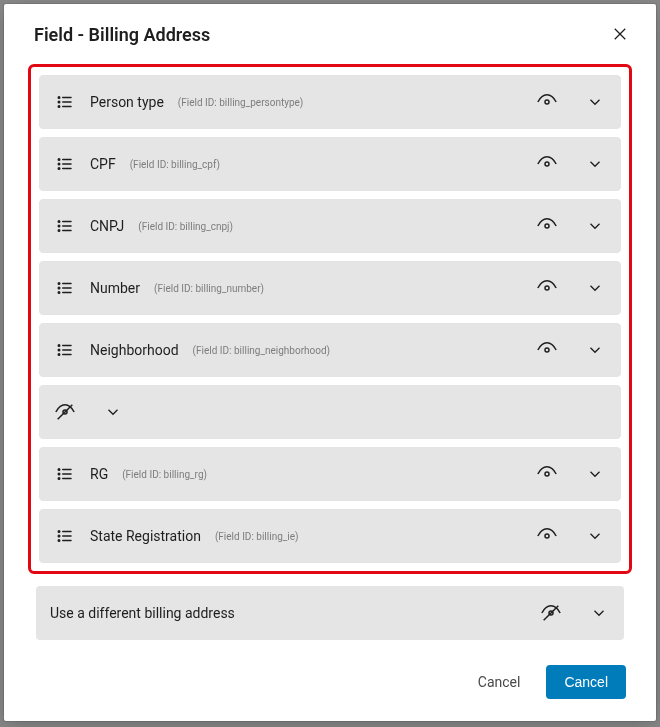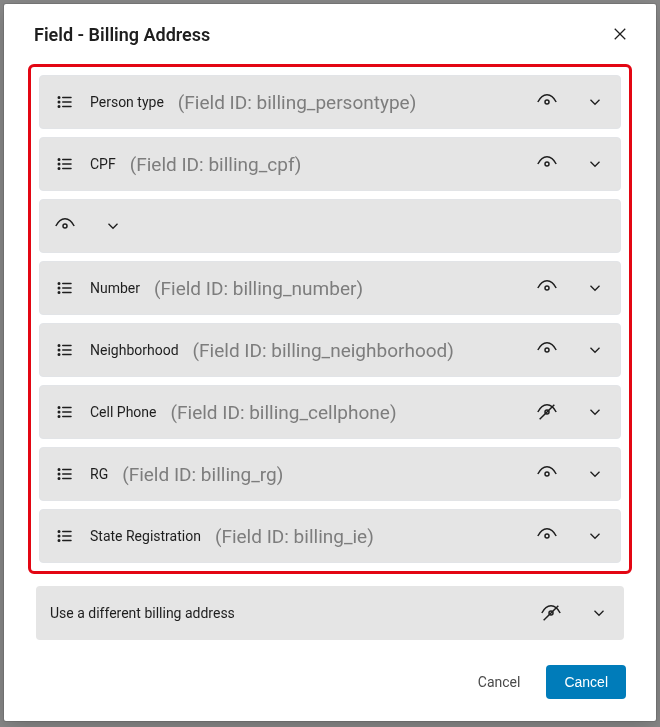--- a/index.html
+++ b/index.html
@@ -73,21 +73,21 @@
     gap: 14px;
     flex: 1;
     min-width: 0;
   }
   .field-label {
     font-size: 14px;
     color: #1e1e1e;
     white-space: nowrap;
   }
   .field-id {
-    font-size: 19px;
+    font-size: 10px;
     color: #7d7d7d;
     white-space: nowrap;
   }
   .row-right {
     display: flex;
     align-items: center;
     gap: 26px;
   }
   .icon-btn {
     width: 22px; height: 22px;
@@ -192,20 +192,34 @@
               </svg>
             </span>
             <span class="icon-btn">
               <svg width="18" height="18" viewBox="0 0 24 24" fill="none" stroke="currentColor" stroke-width="1.7">
                 <polyline points="6 9 12 15 18 9"></polyline>
               </svg>
             </span>
           </div>
         </div>
         <div class="field-row">
+          <div class="row-left">
+            <span class="icon-btn">
+              <svg width="18" height="18" viewBox="0 0 24 24" fill="none" stroke="currentColor" stroke-width="2" stroke-linecap="round">
+                <circle cx="4" cy="6" r="1" fill="currentColor"></circle>
+                <circle cx="4" cy="12" r="1" fill="currentColor"></circle>
+                <circle cx="4" cy="18" r="1" fill="currentColor"></circle>
+                <line x1="9" y1="6" x2="20" y2="6"></line>
+                <line x1="9" y1="12" x2="20" y2="12"></line>
+                <line x1="9" y1="18" x2="20" y2="18"></line>
+              </svg>
+            </span>
+            <span class="field-label">CNPJ</span>
+            <span class="field-id">(Field ID: billing_cnpj)</span>
+          </div>
           <div class="row-right">
             <span class="icon-btn">
               <svg width="22" height="22" viewBox="0 0 24 24" fill="none" stroke="currentColor" stroke-width="1.6">
                 <path d="M2 12 C5 6 9 4 12 4 C15 4 19 6 22 12"></path>
                 <circle cx="12" cy="12" r="2.2"></circle>
               </svg>
             </span>
             <span class="icon-btn">
               <svg width="18" height="18" viewBox="0 0 24 24" fill="none" stroke="currentColor" stroke-width="1.7">
                 <polyline points="6 9 12 15 18 9"></polyline>
@@ -265,34 +279,20 @@
               </svg>
             </span>
             <span class="icon-btn">
               <svg width="18" height="18" viewBox="0 0 24 24" fill="none" stroke="currentColor" stroke-width="1.7">
                 <polyline points="6 9 12 15 18 9"></polyline>
               </svg>
             </span>
           </div>
         </div>
         <div class="field-row">
-          <div class="row-left">
-            <span class="icon-btn">
-              <svg width="18" height="18" viewBox="0 0 24 24" fill="none" stroke="currentColor" stroke-width="2" stroke-linecap="round">
-                <circle cx="4" cy="6" r="1" fill="currentColor"></circle>
-                <circle cx="4" cy="12" r="1" fill="currentColor"></circle>
-                <circle cx="4" cy="18" r="1" fill="currentColor"></circle>
-                <line x1="9" y1="6" x2="20" y2="6"></line>
-                <line x1="9" y1="12" x2="20" y2="12"></line>
-                <line x1="9" y1="18" x2="20" y2="18"></line>
-              </svg>
-            </span>
-            <span class="field-label">Cell Phone</span>
-            <span class="field-id">(Field ID: billing_cellphone)</span>
-          </div>
           <div class="row-right">
             <span class="icon-btn">
               <svg width="22" height="22" viewBox="0 0 24 24" fill="none" stroke="currentColor" stroke-width="1.6">
                 <path d="M2 12 C5 6 9 4 12 4 C15 4 19 6 22 12"></path>
                 <circle cx="12" cy="12" r="2.2"></circle>
                 <line x1="4" y1="20" x2="20" y2="4"></line>
               </svg>
             </span>
             <span class="icon-btn">
               <svg width="18" height="18" viewBox="0 0 24 24" fill="none" stroke="currentColor" stroke-width="1.7">

